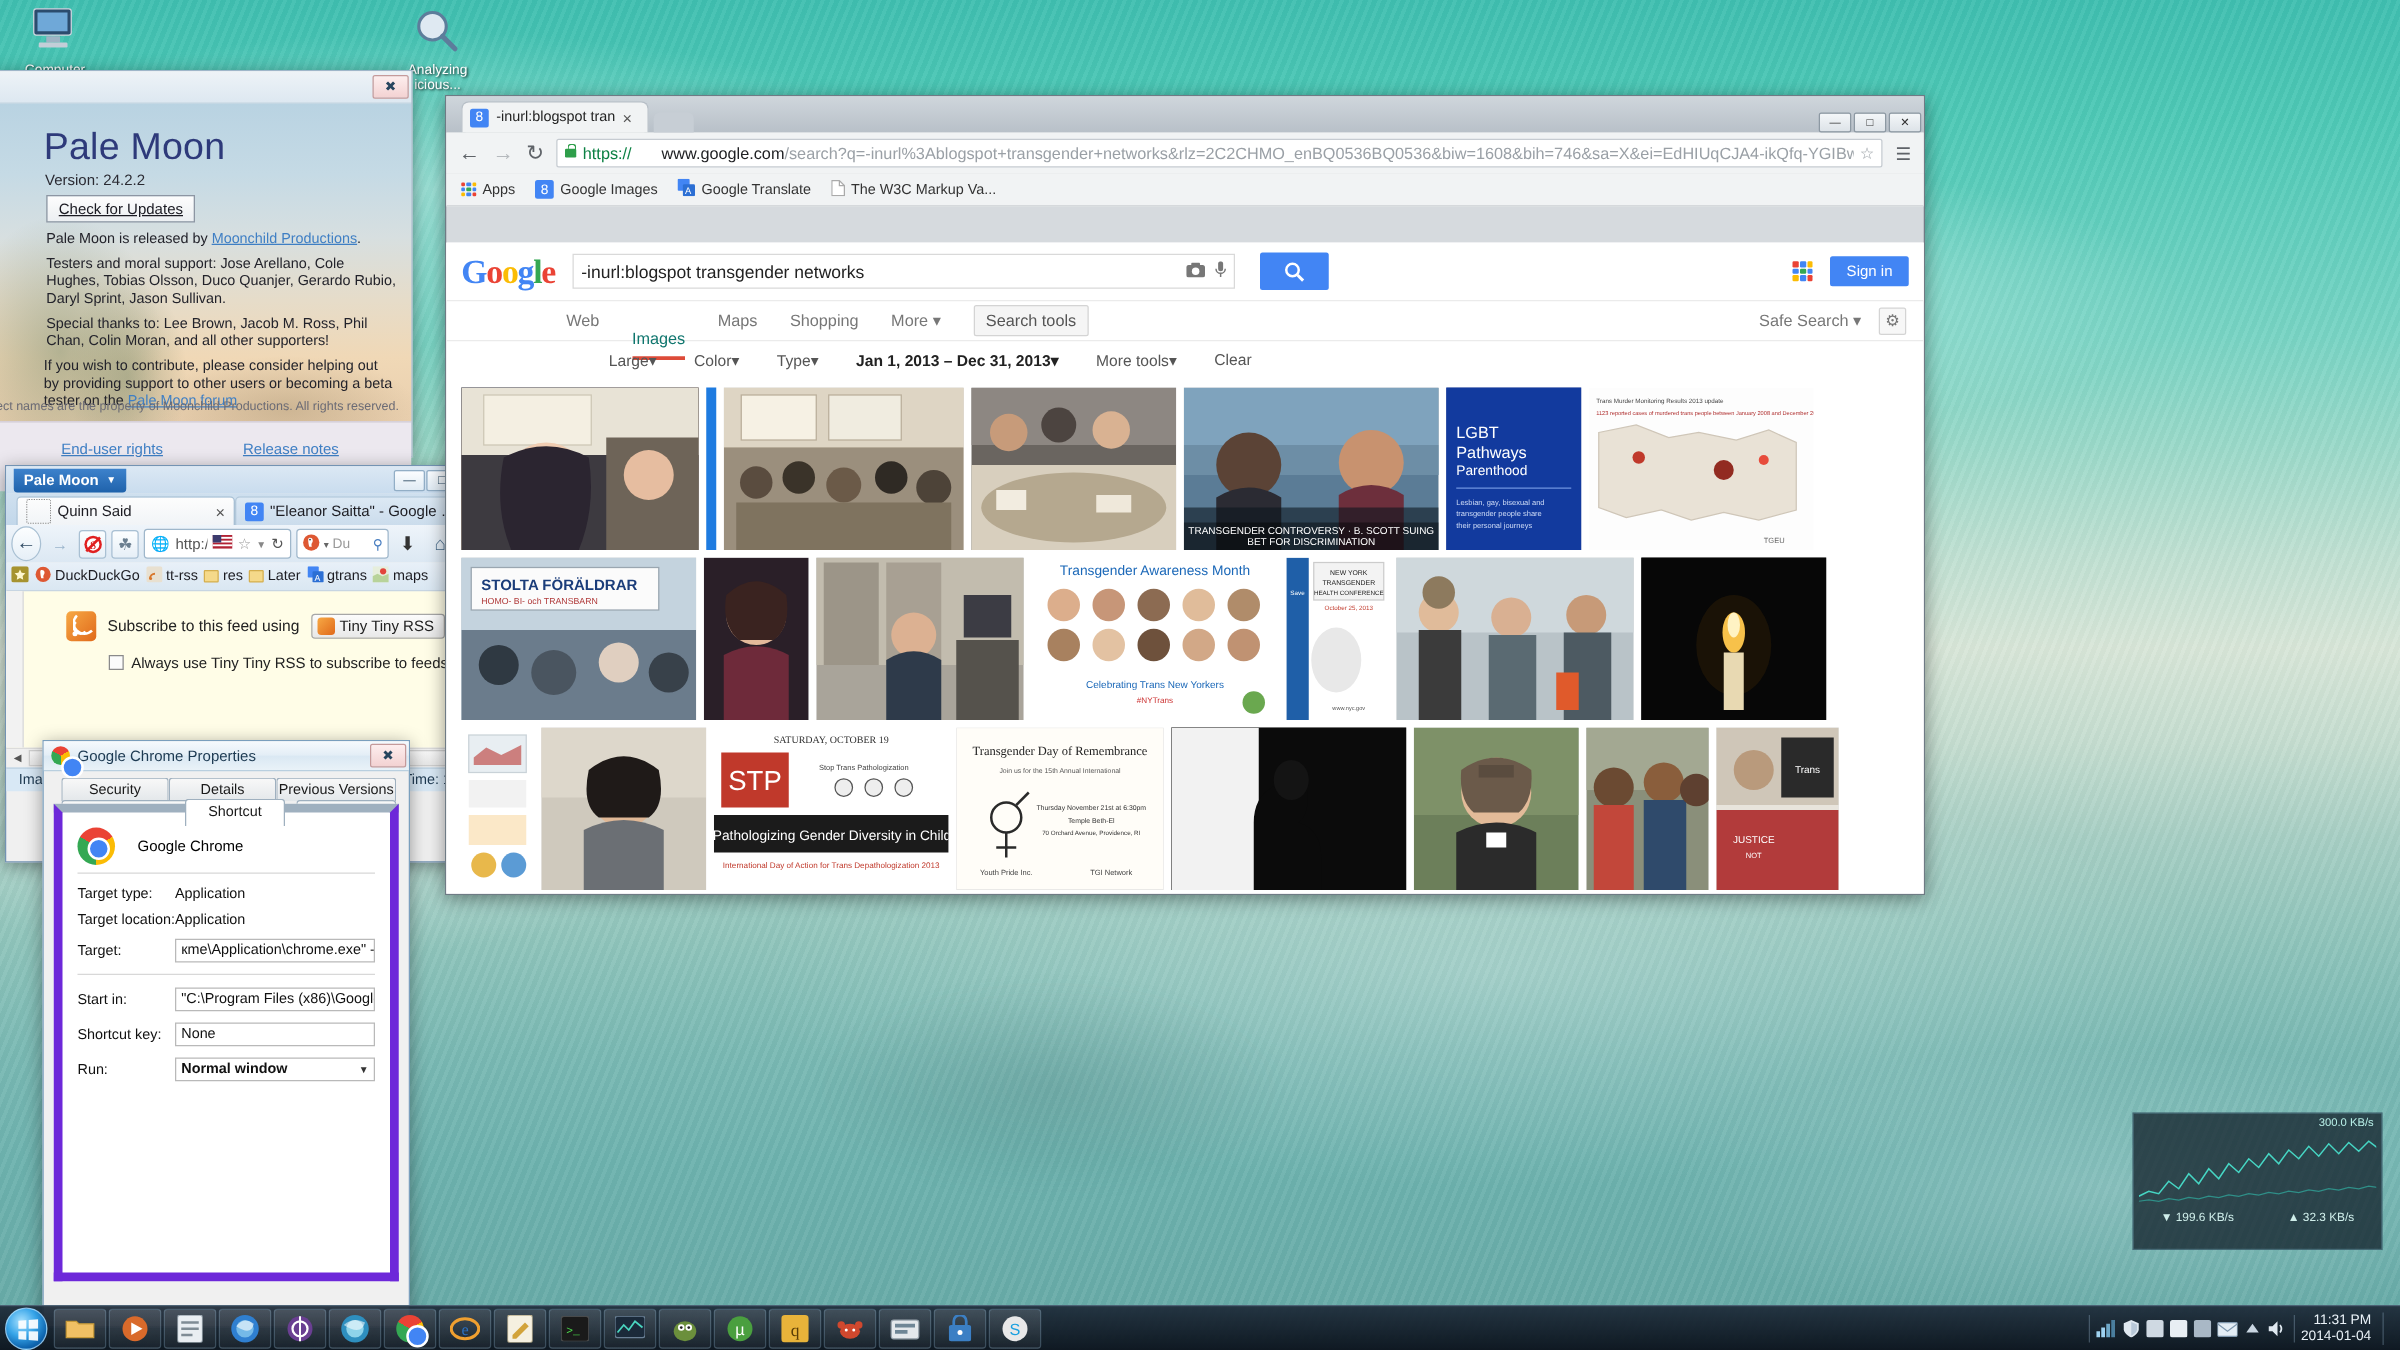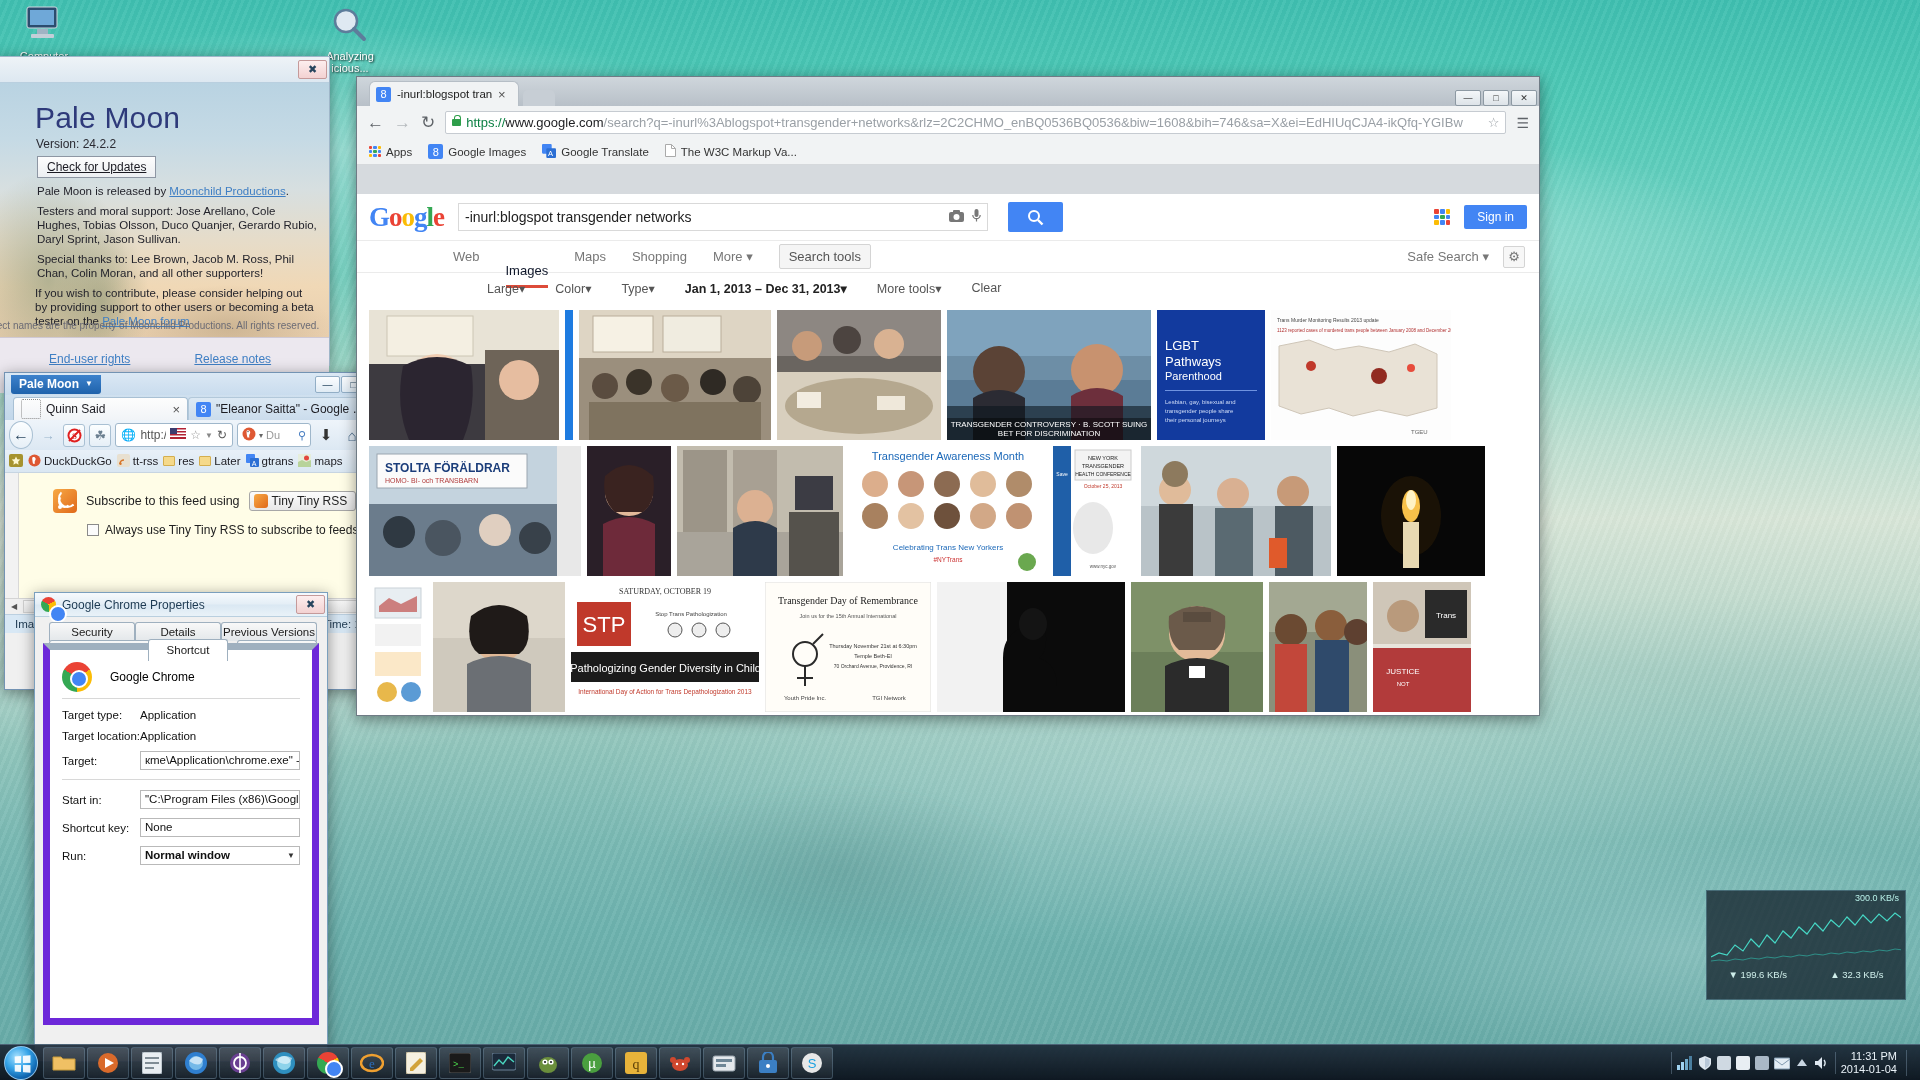--- a/index.html
+++ b/index.html
@@ -271,21 +271,21 @@
   .cr-navicon { font-size:17px; color:#5f6368; }
   .cr-omni {
     flex:1; height:23px; background:#fff; border:1px solid #c6cbd1; border-radius:2px;
     display:flex; align-items:center; gap:5px; padding: 0 6px; font-size:13px; min-width:0;
   }
   .lock { width:9px; height:7px; background:#2e9e4a; border-radius:1px; position:relative; flex:0 0 auto; }
   .lock::before { content:""; position:absolute; left:2px; top:-4px; width:5px; height:5px;
                   border:1.6px solid #2e9e4a; border-bottom:none; border-radius:3px 3px 0 0; }
   .cr-url { white-space:nowrap; overflow:hidden; }
   .cr-url .dim { color:#9aa0a6; }
-  .cr-url .dom { color:#202124; }
+  .cr-url .dom { color:#202124;margin-left:24px; }
   .cr-url .sch { color:#0b8043; }
   .cr-bm { height:26px; background:#f1f3f4; border-bottom:1px solid #d6d9dc;
            display:flex; align-items:center; gap:16px; padding: 0 12px; font-size:11.5px; color:#333; }
   .cr-bm .it { display:flex; align-items:center; gap:5px; white-space:nowrap; }
   .apps-grid { width:12px; height:12px; display:grid; grid-template:repeat(3,1fr)/repeat(3,1fr); gap:1px; }
   .apps-grid i { background:#4285f4; border-radius:1px; }
   .apps-grid i:nth-child(1){background:#ea4335} .apps-grid i:nth-child(3){background:#fbbc05}
   .apps-grid i:nth-child(5){background:#34a853} .apps-grid i:nth-child(7){background:#fbbc05}
   .apps-grid i:nth-child(9){background:#ea4335}
   .page {
@@ -302,21 +302,21 @@
     display:flex; align-items:center; padding: 0 6px; font-size:14px; color:#222;
   }
   .g-searchbox .icons { margin-left:auto; display:flex; gap:8px; align-items:center; color:#777; }
   .g-searchbtn {
     width:55px; height:30px; background:#4285f4; border-radius:2px; margin-left:6px;
     display:flex; align-items:center; justify-content:center; color:#fff; font-size:14px;
   }
   .g-right { margin-left:auto; display:flex; align-items:center; gap:14px; }
   .g-signin { background:#4285f4; color:#fff; font-size:12px; padding:5px 13px; border-radius:2px; }
   .g-nav { height:32px; display:flex; align-items:center; gap:26px; padding-left:96px; font-size:13px; color:#777; border-bottom:1px solid #ebebeb;}
-  .g-nav .it.active { color:#0f172a; border-bottom:3px solid #dd4b39; height:32px; display:flex; align-items:center;margin-top:31px;}
+  .g-nav .it.active { color:#0f766e; border-bottom:3px solid #dd4b39; height:32px; display:flex; align-items:center;margin-top:31px;}
   .g-nav .stool { border:1px solid #d4d4d4; background:#f5f5f5; color:#555; padding:4px 9px; border-radius:2px; }
   .g-nav .rt { margin-left:auto; display:flex; align-items:center; gap:14px; padding-right:14px; color:#777;}
   .g-gear { width:22px; height:22px; border:1px solid #d4d4d4; border-radius:2px; display:flex;
             align-items:center; justify-content:center; font-size:13px; color:#777; background:#f7f7f7;}
   .g-tools { height:30px; display:flex; align-items:center; gap:30px; padding-left:130px; font-size:12.5px; color:#555; }
   .g-tools .strong { color:#222; font-weight:bold; }
   .imgs { padding: 7px 8px 0 12px; }
   .imgrow { display:flex; gap:6px; margin-bottom:6px; }
   .thumb { height:130px; position:relative; overflow:hidden; background:#e8e8e8; flex:0 0 auto; }
   .cap { position:absolute; left:0; right:0; bottom:0; color:#fff; font-size:8px; padding:2px 3px;
@@ -838,21 +838,21 @@
                 <path d="M8 36l30-6 26 10 24-4 30 6 26-8 22 10v54l-30 8-28-6-26 6-24-8-28 6-22-8z" fill="#e9e2d6" stroke="#cfc6b8"></path>
                 <circle cx="40" cy="56" r="5" fill="#c0392b"></circle>
                 <circle cx="108" cy="66" r="8" fill="#922b21"></circle>
                 <circle cx="140" cy="58" r="4" fill="#e74c3c"></circle>
                 <text x="140" y="124" font-size="6" fill="#666" font-family="Liberation Sans, sans-serif">TGEU</text>
               </svg>
           </div>
         </div>
 
         <div class="imgrow">
-          <div class="thumb" style="width:212px">
+          <div class="thumb" style="width:188px">
             <svg width="188" height="130" viewBox="0 0 188 130">
                 <rect width="188" height="130" fill="#9fb4c6"></rect>
                 <rect width="188" height="58" fill="#c4d3de"></rect>
                 <rect x="8" y="8" width="150" height="34" fill="#fbfbfb" stroke="#9aa6b0"></rect>
                 <text x="16" y="26" font-size="12" font-weight="bold" fill="#1b3d7a" font-family="Liberation Sans, sans-serif">STOLTA FÖRÄLDRAR</text>
                 <text x="16" y="37" font-size="7" fill="#b03a3a" font-family="Liberation Sans, sans-serif">HOMO- BI- och TRANSBARN</text>
                 <rect y="58" width="188" height="72" fill="#6b7c8c"></rect>
                 <circle cx="30" cy="86" r="16" fill="#2f3942"></circle>
                 <circle cx="74" cy="92" r="18" fill="#4a5560"></circle>
                 <circle cx="126" cy="84" r="16" fill="#e0cfc0"></circle>

